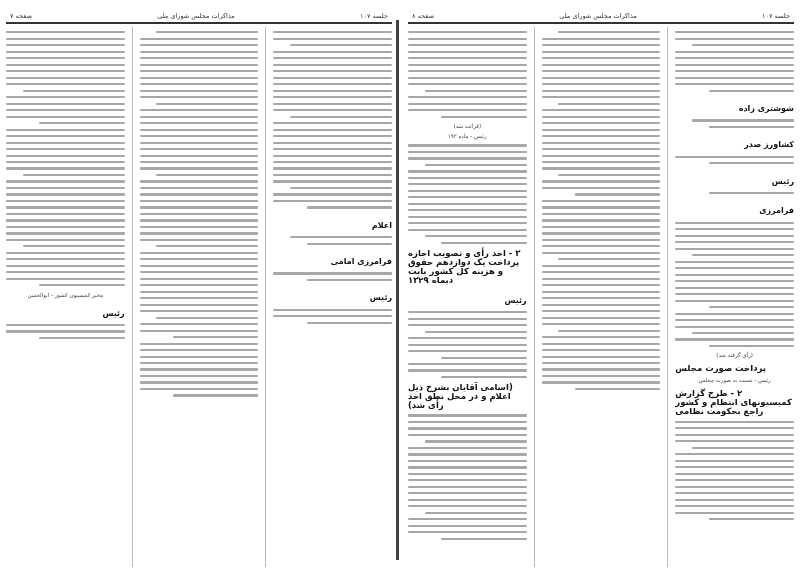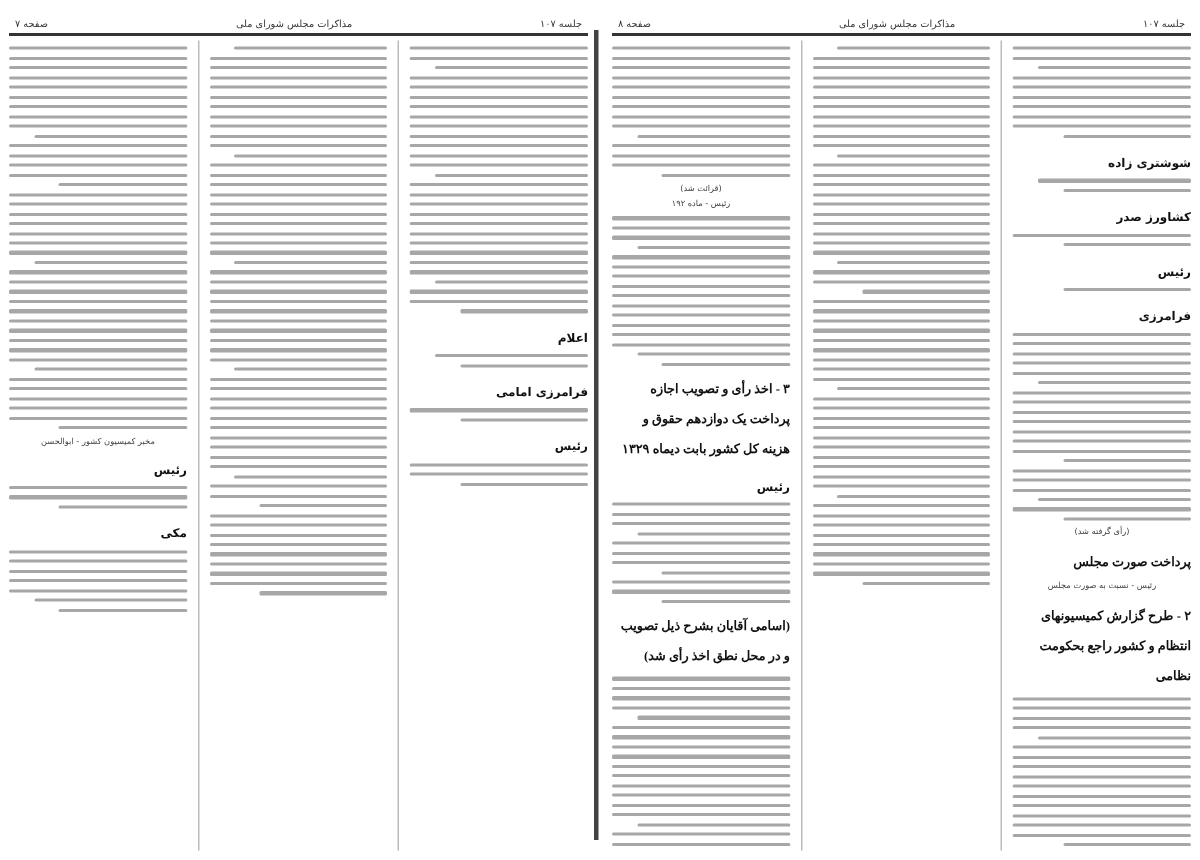--- a/index.html
+++ b/index.html
@@ -12,21 +12,21 @@
   .gutter { position: absolute; left: 396px; top: 20px; width: 3px; height: 540px; background: #222; opacity: 0.85; }
   .runhead { display: flex; justify-content: space-between; align-items: flex-end; height: 14px; font-size: 6.5px; color: #333; padding: 0 4px; }
   .runhead .issue { font-weight: normal; }
   .rule { height: 2px; background: #333; margin: 2px 0 3px 0; }
   .cols { display: flex; gap: 7px; height: 540px; }
   .col { flex: 1; position: relative; overflow: hidden; }
   .col-sep { width: 1px; background: #bbb; }
   .txt-line { height: 2.2px; background: #8a8a8a; margin: 4.3px 0; border-radius: 1px; opacity: 0.75; }
   .txt-line.short { width: 72%; margin-right: 0; }
   .txt-line.mid { width: 86%; }
-  .heading { text-align: right; font-weight: bold; font-size: 8.5px; line-height: 20px; color: #111; margin: 5px 0 3px 0; font-family: Liberation Serif, serif; }
+  .heading { text-align: left; font-weight: bold; font-size: 8.5px; line-height: 9px; color: #111; margin: 5px 0 3px 0; }
   .speaker { font-weight: bold; font-size: 8px; color: #111; display: inline-block; margin: 4px 0 0 0; }
   .small { font-size: 5.5px; color: #444; text-align: center; line-height: 8px; }
   .block { margin-bottom: 2px; }
 </style>
 </head>
 <body>
 
 <div class="spread">
 
   <div class="page page-left">
@@ -179,21 +179,20 @@
             <div class="txt-line"></div>
             <div class="txt-line"></div>
             <div class="txt-line"></div>
             <div class="txt-line"></div>
             <div class="txt-line short"></div>
           </div>
           <div class="block">
             <div class="small">مخبر کمیسیون کشور - ابوالحسن</div>
           </div>
           <div class="block"><span class="speaker">رئیس</span><div class="txt-line"></div><div class="txt-line"></div><div class="txt-line short"></div></div>
-          <div class="block"><span class="speaker">مکی</span><div class="txt-line"></div><div class="txt-line"></div><div class="txt-line"></div><div class="txt-line"></div><div class="txt-line"></div><div class="txt-line mid"></div><div class="txt-line short"></div></div>
         </div>
       </div>
   </div>
 
   <div class="page page-right">
     <div class="runhead">
       <span class="issue">جلسه ۱۰۷</span>
       <span>مذاکرات مجلس شورای ملی</span>
       <span class="issue">صفحه ۸</span>
     </div>
@@ -363,21 +362,21 @@
           <div class="block">
             <div class="heading">۳ - اخذ رأی و تصویب اجازه پرداخت یک دوازدهم حقوق و هزینه کل کشور بابت دیماه ۱۳۲۹</div>
           </div>
           <div class="block"><span class="speaker">رئیس</span><div class="txt-line"></div><div class="txt-line"></div><div class="txt-line"></div><div class="txt-line mid"></div><div class="txt-line"></div><div class="txt-line"></div><div class="txt-line"></div><div class="txt-line short"></div></div>
           <div class="block">
             <div class="txt-line"></div>
             <div class="txt-line"></div>
             <div class="txt-line short"></div>
           </div>
           <div class="block">
-            <div class="heading">(اسامی آقایان بشرح ذیل تصویب و در محل نطق اخذ رأی شد)</div>
+            <div class="heading">(اسامی آقایان بشرح ذیل اعلام و در محل نطق اخذ رأی شد)</div>
           </div>
           <div class="block">
             <div class="txt-line"></div>
             <div class="txt-line"></div>
             <div class="txt-line"></div>
             <div class="txt-line"></div>
             <div class="txt-line mid"></div>
             <div class="txt-line"></div>
             <div class="txt-line"></div>
             <div class="txt-line"></div>

